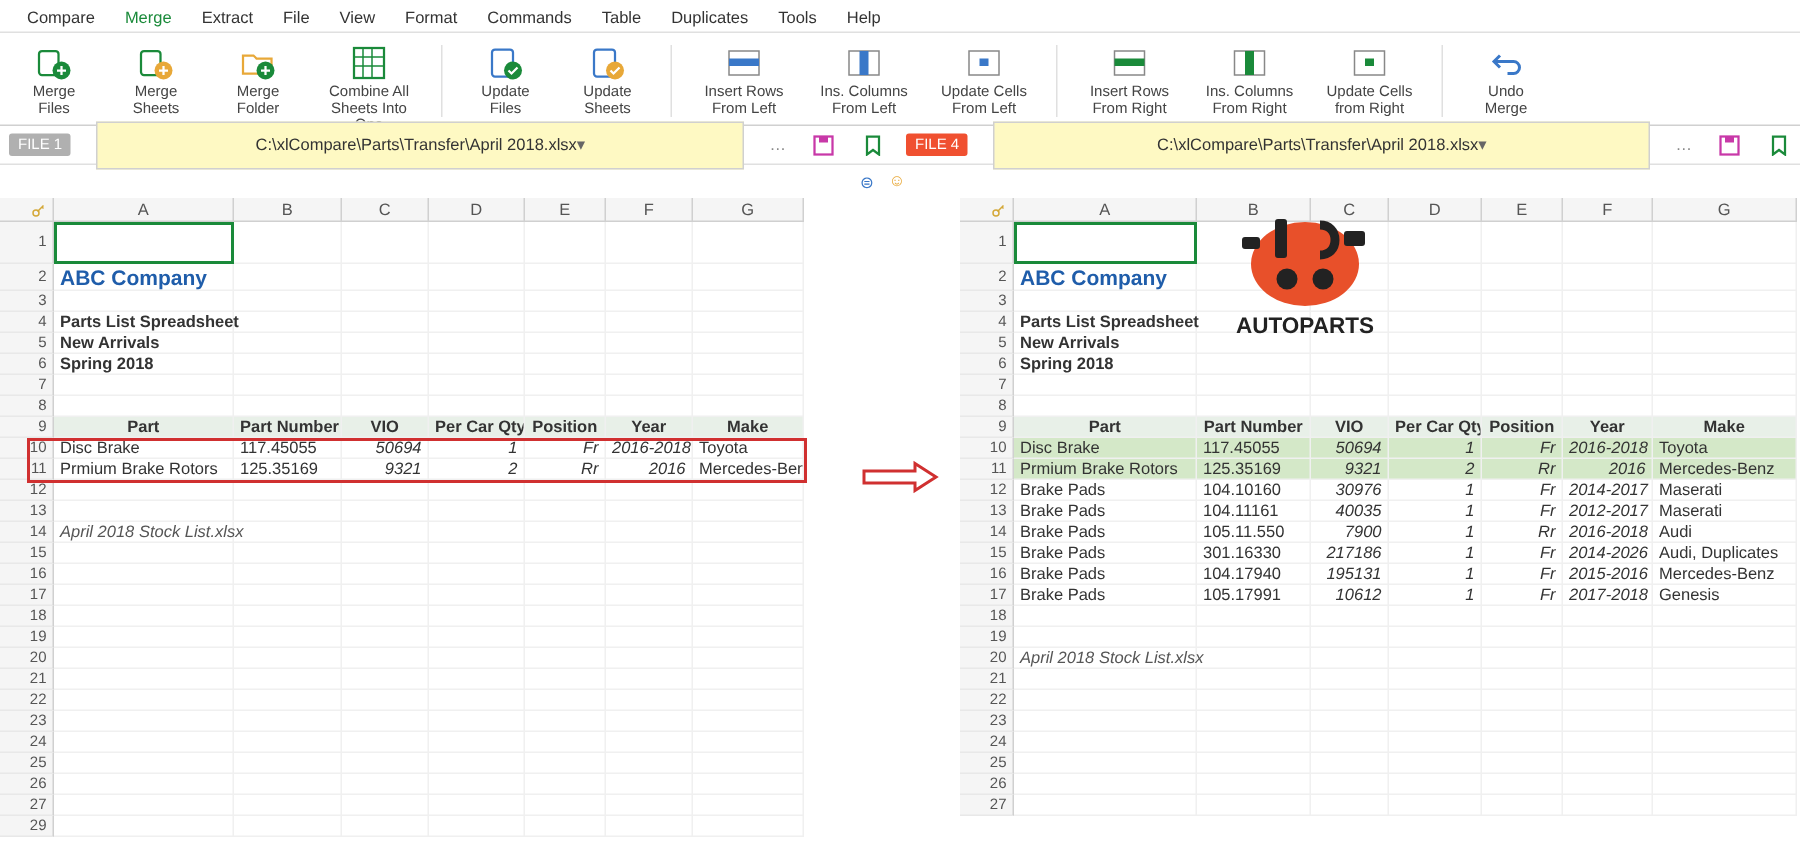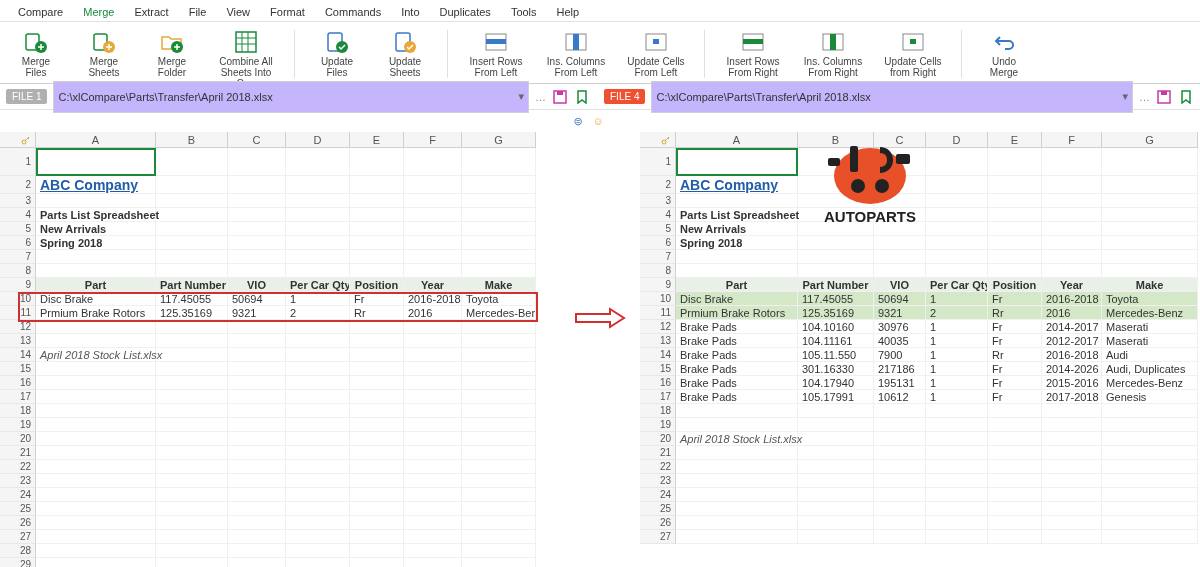--- a/index.html
+++ b/index.html
@@ -13,26 +13,26 @@
   
   .ribbon { display: flex; height: 62px; border-bottom: 1px solid #d0d0d0; padding: 4px 6px 2px 6px; gap: 8px; align-items: flex-start; }
   .ribbon-btn { display: flex; flex-direction: column; align-items: center; justify-content: flex-start; width: 60px; cursor: pointer; padding-top: 2px; }
   .ribbon-btn.wide { width: 72px; }
   .ribbon-btn .icn { height: 28px; display: flex; align-items: center; justify-content: center; }
   .ribbon-btn .lbl { font-size: 10px; line-height: 11px; text-align: center; color: #444; white-space: pre-line; }
   .ribbon-sep { width: 1px; height: 48px; background: #e0e0e0; margin: 4px 4px 0 4px; }
 
   
   .filebars { display: flex; height: 26px; border-bottom: 1px solid #e0e0e0; }
-  .filebar { display: flex; align-items: center; gap: 6px; padding: 0 6px; }
+  .filebar { display: flex; align-items: center; gap: 17px; padding: 0 6px; }
   .filebar.left { width: 596px; }
   .filebar.right { flex: 1; padding-left: 8px; }
   .file-badge { background: #b0b0b0; color: #fff; font-size: 10px; padding: 2px 6px; border-radius: 2px; }
   .file-badge.f2 { background: #f05030; }
-  .path-input { flex: 1; border: 1px solid #d0d0d0; height: 32px; padding: 0 4px; font-size: 11px; background: #c4b5fd; display: flex; align-items: center; justify-content: space-between; }
+  .path-input { flex: 1; border: 1px solid #d0d0d0; height: 32px; padding: 0 4px; font-size: 11px; background: #fef9c3; display: flex; align-items: center; justify-content: center; }
   .path-input .dd { color: #666; }
   .mini-icon { width: 16px; height: 16px; display: flex; align-items: center; justify-content: center; cursor: pointer; }
 
   
   .subbar { height: 22px; display: flex; align-items: center; padding-left: 570px; gap: 4px; }
 
   
   .panes { display: flex; position: absolute; top: 132px; left: 0; right: 0; bottom: 0; }
   .pane { position: relative; overflow: hidden; }
   .pane.left { width: 560px; }
@@ -43,25 +43,25 @@
   .grid { display: flex; flex-direction: column; font-size: 11px; }
   .col-hdrs { display: flex; height: 16px; }
   .corner { width: 36px; border-right: 1px solid #d0d0d0; border-bottom: 1px solid #d0d0d0; background: #f5f5f5; display:flex;align-items:center;justify-content:flex-end;padding-right:4px;}
   .colh { border-right: 1px solid #d0d0d0; border-bottom: 1px solid #d0d0d0; background: #f5f5f5; text-align: center; line-height: 16px; color: #555;}
   .row { display: flex; height: 14px; }
   .row.tall { height: 28px; }
   .rowh { width: 36px; border-right: 1px solid #d0d0d0; border-bottom: 1px solid #e8e8e8; background: #f5f5f5; text-align: right; padding-right: 4px; line-height: 14px; color: #555; font-size:10px;}
   .row.tall .rowh { line-height: 28px; }
   .cell { border-right: 1px solid #f0f0f0; border-bottom: 1px solid #f0f0f0; padding: 0 4px; line-height: 14px; overflow: hidden; white-space: nowrap; }
   .row.tall .cell { line-height: 28px; }
-  .cell.company { color: #1f5daa; font-weight: bold; font-size: 14px; text-decoration: underline; }
+  .cell.company { color: #1f5daa; font-weight: bold; font-size: 14px; }
   .cell.bold { font-weight: bold; }
   .cell.italic { font-style: italic; color: #555; }
   .cell.hdr { background: #e8f0e8; font-weight: bold; text-align: center; }
-  .cell.c { text-align: left; }
+  .cell.c { text-align: right; font-style: italic; }
   .pane.right .cell.hl { background: #d4e8c8; }
 
   
   .sel-box { position: absolute; border: 2px solid #1a8a3a; pointer-events: none; }
 
   
   .redbox { position: absolute; border: 2px solid #d03030; pointer-events: none; }
 
   
   .arrow svg { width: 52px; height: 22px; }
@@ -78,21 +78,21 @@
 <body>
 
 <div class="menubar">
   <div class="item">Compare</div>
   <div class="item active">Merge</div>
   <div class="item">Extract</div>
   <div class="item">File</div>
   <div class="item">View</div>
   <div class="item">Format</div>
   <div class="item">Commands</div>
-  <div class="item">Into</div>
+  <div class="item">Table</div>
   <div class="item">Duplicates</div>
   <div class="item">Tools</div>
   <div class="item">Help</div>
 </div>
 
 <div class="ribbon">
   <div class="ribbon-btn">
     <div class="icn">
         <svg width="26" height="26">
           <rect x="3" y="5" width="13" height="16" rx="2" fill="none" stroke="#1a8a3a" stroke-width="1.5"></rect>
@@ -562,30 +562,20 @@
           <div class="rowh">27</div>
           <div class="cell cw-A"></div>
           <div class="cell cw-B"></div>
           <div class="cell cw-C"></div>
           <div class="cell cw-D"></div>
           <div class="cell cw-E"></div>
           <div class="cell cw-F"></div>
           <div class="cell cw-G"></div>
         </div>
         <div class="row">
-          <div class="rowh">28</div>
-          <div class="cell cw-A"></div>
-          <div class="cell cw-B"></div>
-          <div class="cell cw-C"></div>
-          <div class="cell cw-D"></div>
-          <div class="cell cw-E"></div>
-          <div class="cell cw-F"></div>
-          <div class="cell cw-G"></div>
-        </div>
-        <div class="row">
           <div class="rowh">29</div>
           <div class="cell cw-A"></div>
           <div class="cell cw-B"></div>
           <div class="cell cw-C"></div>
           <div class="cell cw-D"></div>
           <div class="cell cw-E"></div>
           <div class="cell cw-F"></div>
           <div class="cell cw-G"></div>
         </div>
       </div>

